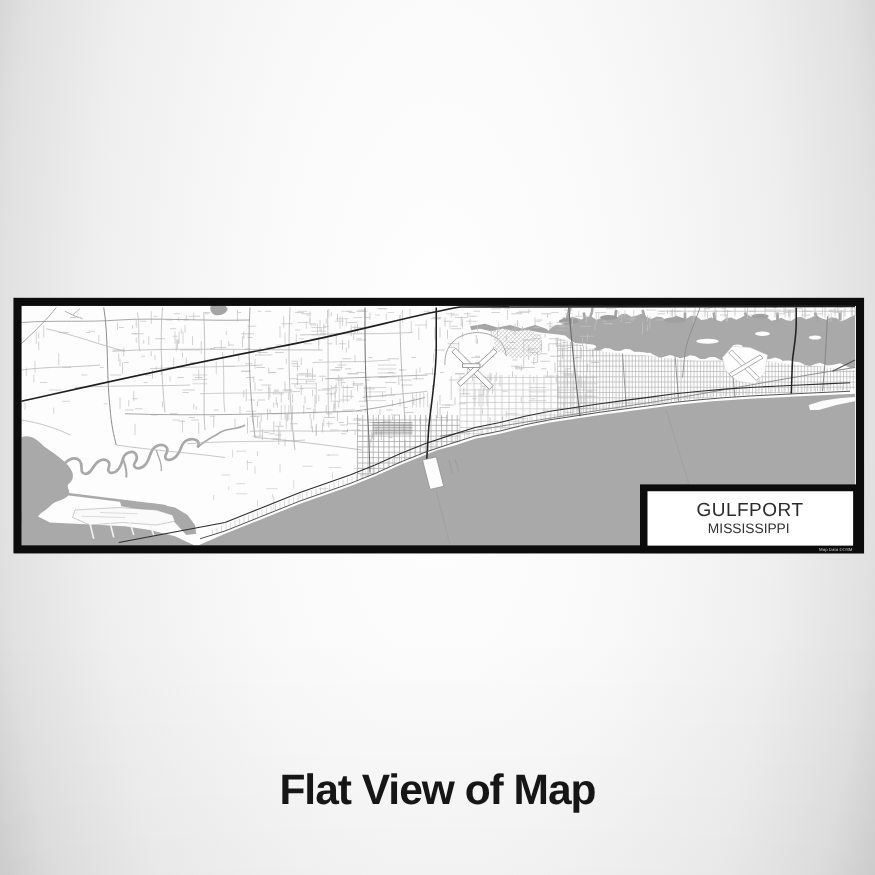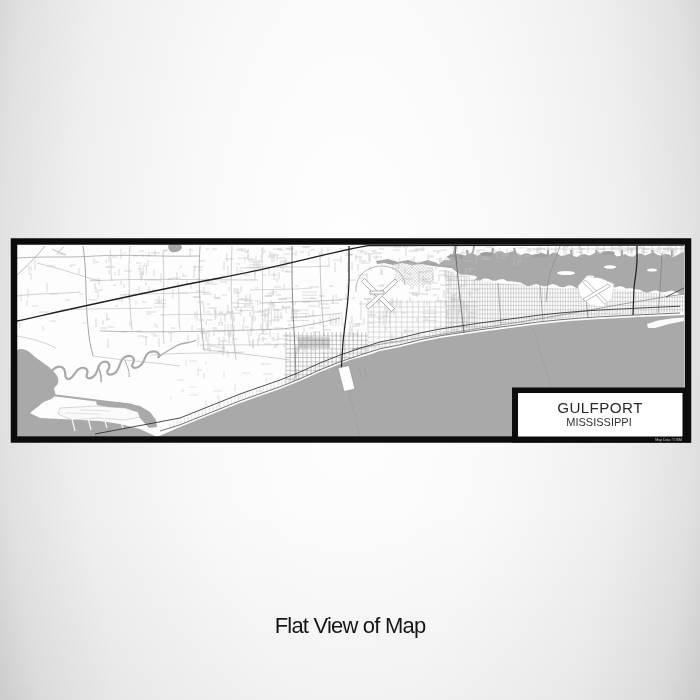--- a/index.html
+++ b/index.html
@@ -200,13 +200,13 @@
     <rect x="518" y="393" width="164.5" height="43.5" fill="#ffffff"></rect>
 
     <text x="600" y="412.5" text-anchor="middle" font-family="Liberation Sans, sans-serif" font-size="15.2" letter-spacing="0.4" fill="#2b2b2b">GULFPORT</text>
 
     <text x="599" y="426.3" text-anchor="middle" font-family="Liberation Sans, sans-serif" font-size="11" letter-spacing="0" fill="#333">MISSISSIPPI</text>
 
     <text x="682" y="441" text-anchor="end" font-family="Liberation Sans, sans-serif" font-size="3.5" fill="#cccccc">Map Data ©OSM</text>
   </g>
 </svg>
 
-<div class="abs" style="left:0; top:613px; width:700px; text-align:center; font-size:22px; font-weight:normal; letter-spacing:-0.8px; color:#161616;">Flat View of Map</div>
+<div class="abs" style="left:0; top:613px; width:700px; text-align:center; font-size:34px; font-weight:bold; letter-spacing:-0.8px; color:#161616;">Flat View of Map</div>
 
 </body></html>

